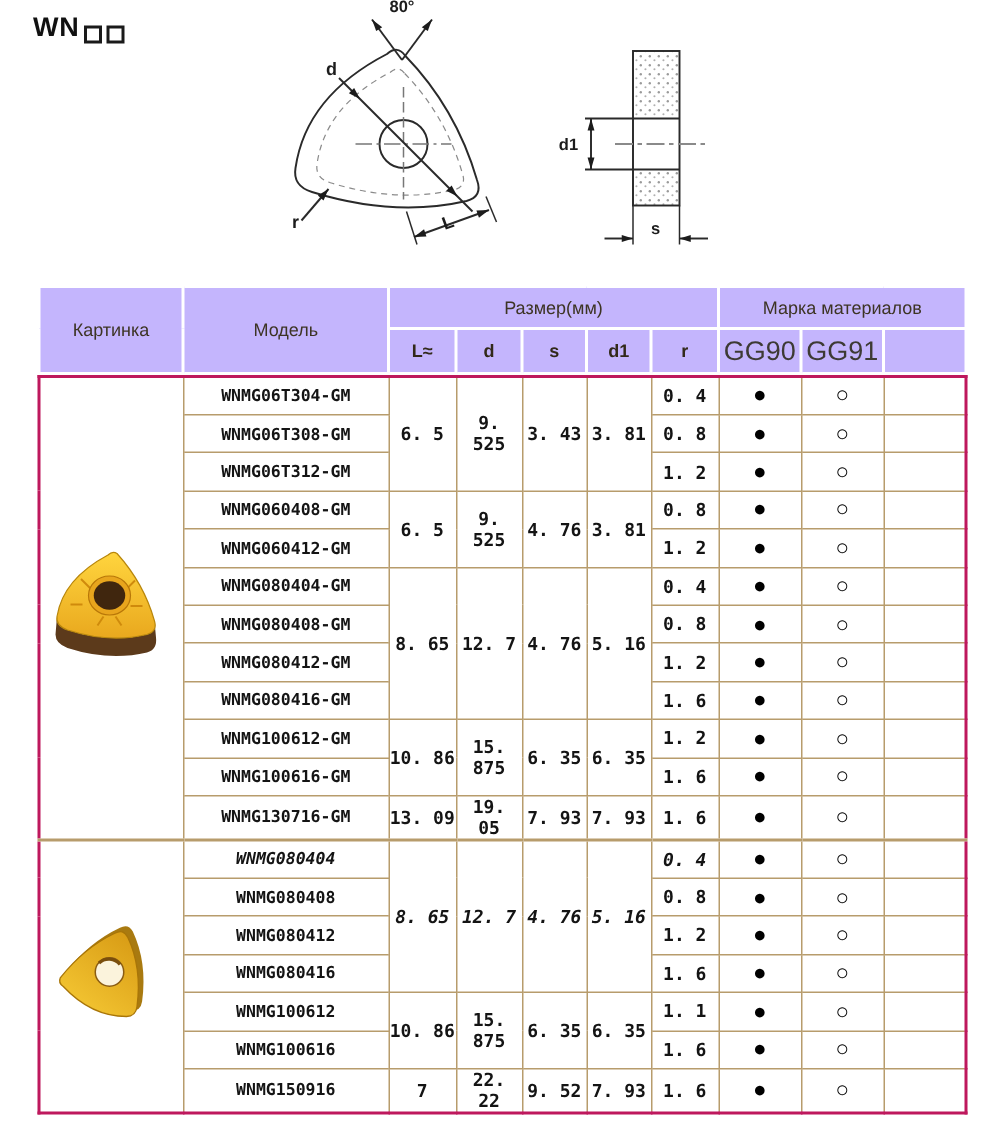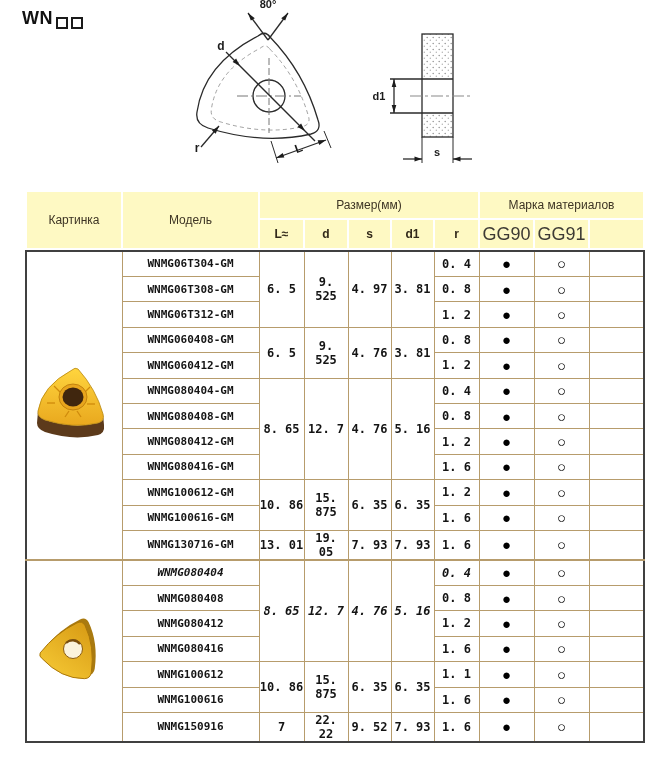--- a/index.html
+++ b/index.html
@@ -13,27 +13,27 @@
            font-weight:bold; font-size:18px; letter-spacing:.5px; color:#111; }
   .title .sq { width:12px; height:12px; border:2px solid #1a1a1a; display:inline-block; margin-left:3px; }
   .title .sq:first-of-type { margin-left:4px; }
   
   .draw { position:absolute; }
   svg text { font-family:"Liberation Sans", sans-serif; font-weight:bold; fill:#1c1c1c; }
   
   .tablewrap { position:absolute; left:25px; top:190px; width:618px; }
   table { border-collapse:collapse; table-layout:fixed; width:618px; }
   .headtable td {
-    background:#fef9c3; border:2px solid #ffffff; text-align:center; vertical-align:middle;
+    background:#c4b5fd; border:2px solid #ffffff; text-align:center; vertical-align:middle;
     font-size:12px; color:#3d3424;
   }
   .headtable tr.h1 { height:28px; } .headtable tr.h2 { height:30px; }
   .headtable .sub { font-weight:bold; font-size:12px; color:#32291a; }
   .headtable .gg { font-size:18px; color:#3d3a34;margin-left:15px; }
-  .bodytable { border:2px solid #404040; }
+  .bodytable { border:2px solid #be185d; }
   .bodytable td { border:1px solid #B79C6C; text-align:center; vertical-align:middle; background:#fff; }
   .bodytable tr { height:25.42px; }
   .bodytable tr.sec2 td { border-top:2px solid #B79C6C;font-style:italic; }
   td.model { font-family:"DejaVu Sans Mono", monospace; font-weight:bold; font-size:11px; color:#141414; letter-spacing:0; }
   td.num   { font-family:"DejaVu Sans Mono", monospace; font-weight:bold; font-size:12px; color:#141414; }
   td.mark  { font-size:15px; line-height:1; color:#000; }
   td.pic   { background:#fff; }
 </style>
 </head>
 <body>
@@ -185,21 +185,21 @@
               <path d="M 33,52 L 37,46"></path>
                   <path d="M 49,52 L 45,46"></path>
             </g>
             <ellipse cx="41" cy="32" rx="14" ry="13" fill="#E8A51D" stroke="#B87708" stroke-width="0.8"></ellipse>
             <ellipse cx="41" cy="32" rx="10.5" ry="9.5" fill="#40260E"></ellipse>
           </svg>
         </td>
         <td class="model">WNMG06T304-GM</td>
         <td class="num" rowspan="3">6. 5</td>
         <td class="num" rowspan="3">9. 525</td>
-        <td class="num" rowspan="3">4. 97</td>
+        <td class="num" rowspan="3">3. 43</td>
         <td class="num" rowspan="3">3. 81</td>
         <td class="num">0. 4</td>
         <td class="mark">●</td>
         <td class="mark">○</td>
         <td></td>
       </tr>
       <tr>
         <td class="model">WNMG06T308-GM</td>
         <td class="num">0. 8</td>
         <td class="mark">●</td>
@@ -276,21 +276,21 @@
       </tr>
       <tr>
         <td class="model">WNMG100616-GM</td>
         <td class="num">1. 6</td>
         <td class="mark">●</td>
         <td class="mark">○</td>
         <td></td>
       </tr>
       <tr>
         <td class="model">WNMG130716-GM</td>
-        <td class="num">13. 01</td>
+        <td class="num">13. 09</td>
         <td class="num">19. 05</td>
         <td class="num">7. 93</td>
         <td class="num">7. 93</td>
         <td class="num">1. 6</td>
         <td class="mark">●</td>
         <td class="mark">○</td>
         <td></td>
       </tr>
 
       <tr class="sec2">

